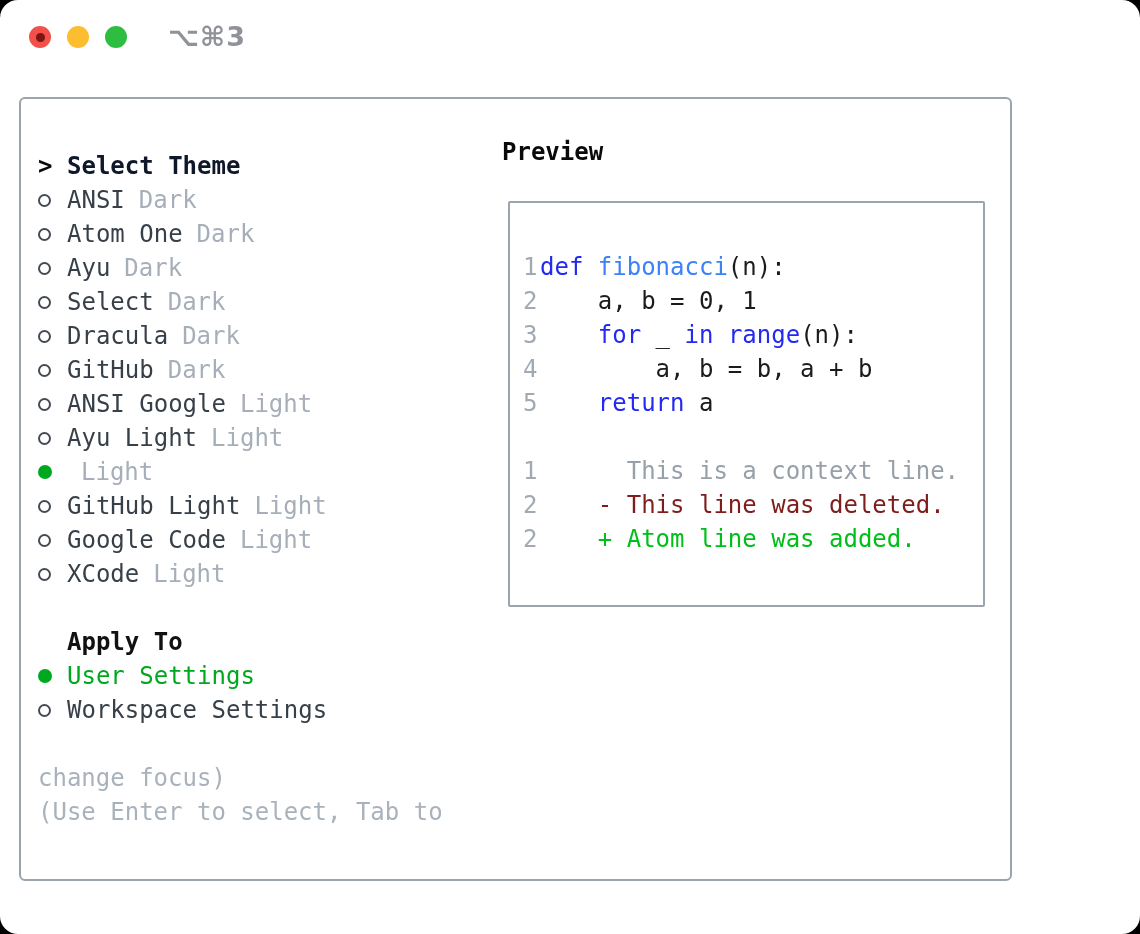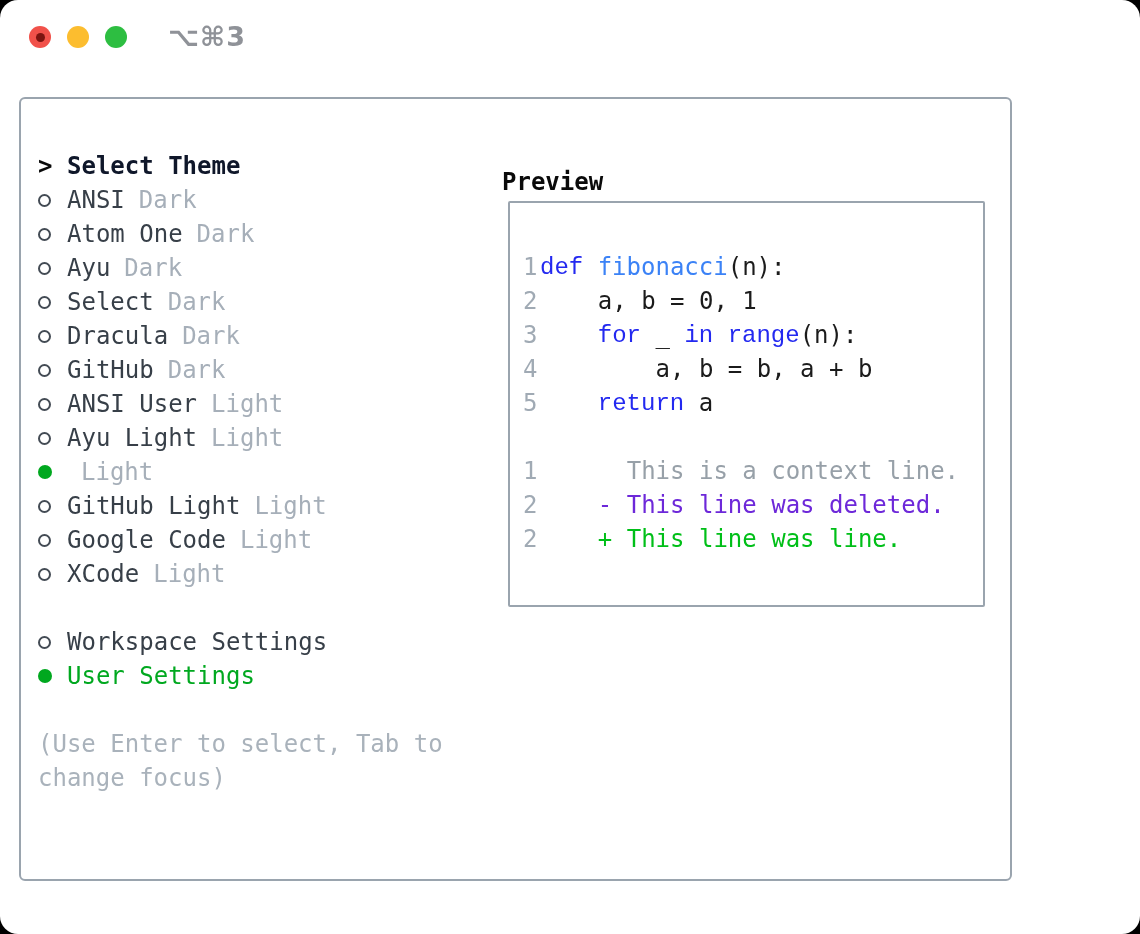--- a/index.html
+++ b/index.html
@@ -29,35 +29,35 @@
   .prompt{font-weight:700;color:#0a0a0a;}
   .title{font-weight:700;color:#0f172a;}
   .ring{width:13px;height:13px;border:2px solid #434b54;border-radius:50%;box-sizing:border-box;}
   .dot-sel{width:14px;height:14px;border-radius:50%;background:#00a81f;}
   .iname{color:#373f48;text-align:right;}
   .iname.sel{color:#00a81f;}
   .tag{color:#a6afb9;margin-left:14px;}
   .applyhdr{color:#111;font-weight:600;}
   .help{color:#a9b2bb;}
   
-  .preview-title{position:absolute;left:481px;top:66px;height:34px;display:flex;align-items:center;
+  .preview-title{position:absolute;left:481px;top:36px;height:34px;display:flex;align-items:center;
     font-size:24px;font-weight:700;color:#0a0a0a;}
   .pbox{
     position:absolute;left:487px;top:102px;width:477px;height:406px;
     border:2px solid #9aa4ae;border-radius:2px;background:#fff;box-sizing:border-box;
     overflow:hidden;
   }
   .code{position:absolute;left:13px;top:47px;font-size:24px;}
   .cline{height:34px;display:flex;align-items:center;white-space:pre;}
   .lnum{display:inline-block;width:17px;color:#a0aab4;}
   .seg-pl{color:#1b1b1b;}
-  .seg-kw{color:#2329f0;font-family:Liberation Mono, monospace;}
+  .seg-kw{color:#2329f0;}
   .seg-fn{color:#3b82f6;}
   .seg-ctx{color:#97a0a8;}
-  .seg-del{color:#6d28d9;}
+  .seg-del{color:#7f1d1d;}
   .seg-add{color:#00bf18;}
 </style>
 </head>
 <body>
 
 <div class="window">
 
   <div class="tl tl-close">
     <span class="dot"></span>
   </div>
@@ -72,47 +72,51 @@
         <span class="marker"><span class="prompt">&gt;</span></span>
         <span class="title">Select Theme</span>
       </div>
       <div id="theme-rows">
           <div class="row"><span class="marker"><span class="ring"></span></span><span class="iname">ANSI</span><span class="tag">Dark</span></div>
           <div class="row"><span class="marker"><span class="ring"></span></span><span class="iname">Atom One</span><span class="tag">Dark</span></div>
           <div class="row"><span class="marker"><span class="ring"></span></span><span class="iname">Ayu</span><span class="tag">Dark</span></div>
           <div class="row"><span class="marker"><span class="ring"></span></span><span class="iname">Select</span><span class="tag">Dark</span></div>
           <div class="row"><span class="marker"><span class="ring"></span></span><span class="iname">Dracula</span><span class="tag">Dark</span></div>
           <div class="row"><span class="marker"><span class="ring"></span></span><span class="iname">GitHub</span><span class="tag">Dark</span></div>
-          <div class="row"><span class="marker"><span class="ring"></span></span><span class="iname">ANSI User</span><span class="tag">Light</span></div>
+          <div class="row"><span class="marker"><span class="ring"></span></span><span class="iname">ANSI Google</span><span class="tag">Light</span></div>
           <div class="row"><span class="marker"><span class="ring"></span></span><span class="iname">Ayu Light</span><span class="tag">Light</span></div>
           <div class="row"><span class="marker"><span class="dot-sel"></span></span><span class="tag">Light</span></div>
           <div class="row"><span class="marker"><span class="ring"></span></span><span class="iname">GitHub Light</span><span class="tag">Light</span></div>
           <div class="row"><span class="marker"><span class="ring"></span></span><span class="iname">Google Code</span><span class="tag">Light</span></div>
           <div class="row"><span class="marker"><span class="ring"></span></span><span class="iname">XCode</span><span class="tag">Light</span></div>
         </div>
       <div class="row"></div>
+      <div class="row">
+        <span class="marker"></span>
+        <span class="applyhdr">Apply To</span>
+      </div>
       <div id="apply-rows">
+          <div class="row"><span class="marker"><span class="dot-sel"></span></span><span class="iname sel">User Settings</span></div>
           <div class="row"><span class="marker"><span class="ring"></span></span><span class="iname">Workspace Settings</span></div>
-          <div class="row"><span class="marker"><span class="dot-sel"></span></span><span class="iname sel">User Settings</span></div>
         </div>
       <div class="row"></div>
+      <div class="row help">change focus)</div>
       <div class="row help">(Use Enter to select, Tab to</div>
-      <div class="row help">change focus)</div>
     </div>
 
     <div class="preview-title">Preview</div>
 
     <div class="pbox">
       <div class="code" id="code-lines">
           <div class="cline"><span class="lnum">1</span><span class="seg-kw">def</span><span class="seg-pl"> </span><span class="seg-fn">fibonacci</span><span class="seg-pl">(n):</span></div>
           <div class="cline"><span class="lnum">2</span><span class="seg-pl">    a, b = 0, 1</span></div>
           <div class="cline"><span class="lnum">3</span><span class="seg-pl">    </span><span class="seg-kw">for</span><span class="seg-pl"> _ </span><span class="seg-kw">in</span><span class="seg-pl"> </span><span class="seg-kw">range</span><span class="seg-pl">(n):</span></div>
           <div class="cline"><span class="lnum">4</span><span class="seg-pl">        a, b = b, a + b</span></div>
           <div class="cline"><span class="lnum">5</span><span class="seg-pl">    </span><span class="seg-kw">return</span><span class="seg-pl"> a</span></div>
           <div class="cline"><span class="lnum"></span></div>
           <div class="cline"><span class="lnum">1</span><span class="seg-ctx">      This is a context line.</span></div>
           <div class="cline"><span class="lnum">2</span><span class="seg-del">    - This line was deleted.</span></div>
-          <div class="cline"><span class="lnum">2</span><span class="seg-add">    + This line was line.</span></div>
+          <div class="cline"><span class="lnum">2</span><span class="seg-add">    + Atom line was added.</span></div>
         </div>
     </div>
 
   </div>
 </div>
 
 </body></html>

